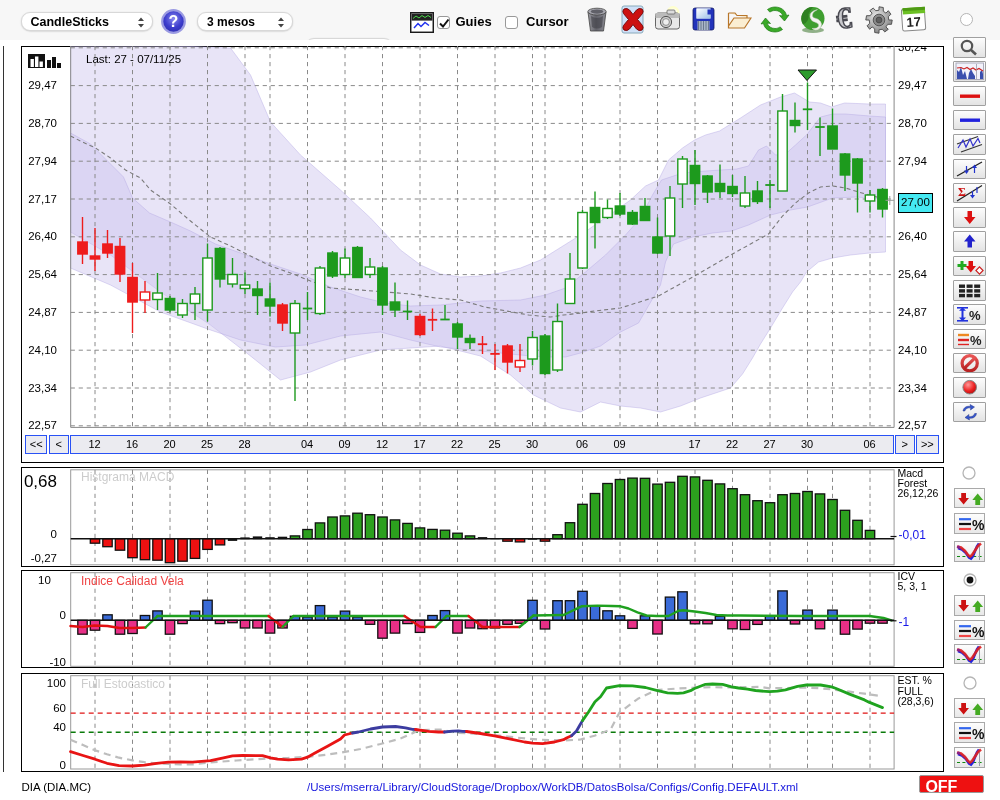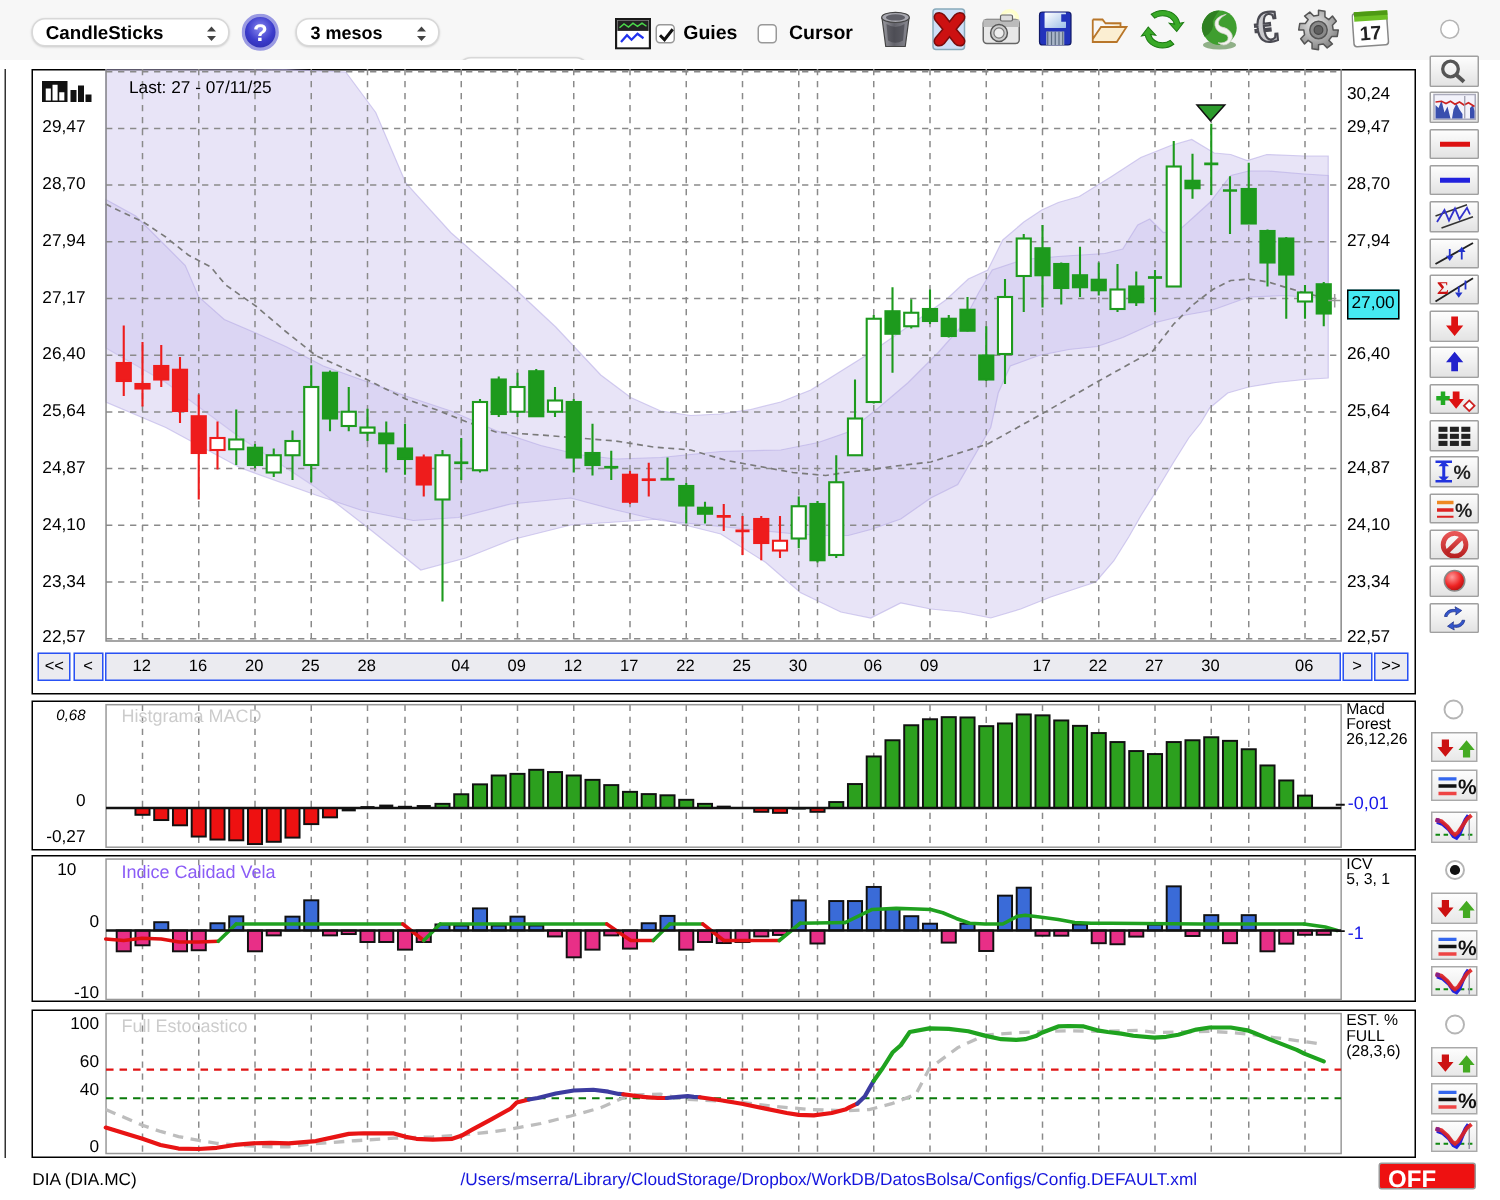--- a/index.html
+++ b/index.html
@@ -284,21 +284,21 @@
 <line x1="857" y1="158" x2="857" y2="212.5" stroke="#1d9a1d" stroke-width="1.4"></line>
 <rect x="852.3" y="159" width="9.4" height="24.0" fill="#1d9a1d" stroke="#1d9a1d" stroke-width="1.4"></rect>
 <line x1="869.5" y1="190" x2="869.5" y2="212.5" stroke="#1d9a1d" stroke-width="1.4"></line>
 <rect x="864.8" y="195" width="9.4" height="6.0" fill="#ffffff" stroke="#1d9a1d" stroke-width="1.4"></rect>
 <line x1="882" y1="188" x2="882" y2="217.5" stroke="#1d9a1d" stroke-width="1.4"></line>
 <rect x="877.3" y="189.5" width="9.4" height="19.5" fill="#1d9a1d" stroke="#1d9a1d" stroke-width="1.4"></rect>
 <path d="M797.5 70 L816 70 L806.5 80.5 Z" fill="#2c9b2c" stroke="#111" stroke-width="1"></path>
 <path d="M885 200.3 H893.6 M889.3 196 V205" stroke="#999" stroke-width="1"></path>
 </svg>
 <div style="position:absolute;left:86px;top:53px;font-size:11.5px;">Last: 27 - 07/11/25</div>
-<div style="position:absolute;left:898px;top:41.3px;font-size:11.5px;margin-top:16px;">30,24</div>
+<div style="position:absolute;left:898px;top:41.3px;font-size:11.5px;">30,24</div>
 <div style="position:absolute;left:14px;top:79.1px;width:43px;text-align:right;font-size:11.5px;">29,47</div>
 <div style="position:absolute;left:898px;top:79.1px;font-size:11.5px;">29,47</div>
 <div style="position:absolute;left:14px;top:116.9px;width:43px;text-align:right;font-size:11.5px;">28,70</div>
 <div style="position:absolute;left:898px;top:116.9px;font-size:11.5px;">28,70</div>
 <div style="position:absolute;left:14px;top:154.7px;width:43px;text-align:right;font-size:11.5px;">27,94</div>
 <div style="position:absolute;left:898px;top:154.7px;font-size:11.5px;">27,94</div>
 <div style="position:absolute;left:14px;top:192.5px;width:43px;text-align:right;font-size:11.5px;">27,17</div>
 <div style="position:absolute;left:898px;top:192.5px;font-size:11.5px;">27,17</div>
 <div style="position:absolute;left:14px;top:230.3px;width:43px;text-align:right;font-size:11.5px;">26,40</div>
 <div style="position:absolute;left:898px;top:230.3px;font-size:11.5px;">26,40</div>
@@ -405,21 +405,21 @@
 <rect x="802.3" y="491.0" width="9.4" height="47.2" fill="#2ca01e" stroke="#111" stroke-width="1.3"></rect>
 <rect x="814.8" y="493.4" width="9.4" height="44.8" fill="#2ca01e" stroke="#111" stroke-width="1.3"></rect>
 <rect x="827.3" y="499.0" width="9.4" height="39.2" fill="#2ca01e" stroke="#111" stroke-width="1.3"></rect>
 <rect x="839.8" y="509.8" width="9.4" height="28.4" fill="#2ca01e" stroke="#111" stroke-width="1.3"></rect>
 <rect x="852.3" y="519.8" width="9.4" height="18.4" fill="#2ca01e" stroke="#111" stroke-width="1.3"></rect>
 <rect x="864.8" y="529.9" width="9.4" height="8.3" fill="#2ca01e" stroke="#111" stroke-width="1.3"></rect>
 <line x1="70.2" y1="538.2" x2="893.6" y2="538.2" stroke="#111" stroke-width="1.6"></line>
 <line x1="890" y1="536" x2="896" y2="536" stroke="#111" stroke-width="1.2"></line>
 </svg>
 <div style="position:absolute;left:81px;top:470px;font-size:12px;color:#ccc;">Histgrama MACD</div>
-<div style="position:absolute;left:14px;top:471.5px;width:43px;text-align:right;font-size:10px;font-style:italic;">0,68</div>
+<div style="position:absolute;left:14px;top:471.5px;width:43px;text-align:right;font-size:17px;">0,68</div>
 <div style="position:absolute;left:14px;top:527.5px;width:43px;text-align:right;font-size:11.5px;">0</div>
 <div style="position:absolute;left:14px;top:551.5px;width:43px;text-align:right;font-size:11.5px;">-0,27</div>
 <div style="position:absolute;left:897.5px;top:467.5px;font-size:10.5px;line-height:10.3px;">Macd<br>Forest<br>26,12,26</div>
 <div style="position:absolute;left:898.5px;top:528px;font-size:12px;color:#1717e8;">-0,01</div>
 
 <div class="panel" style="left:20.5px;top:569.5px;width:923px;height:98.5px;"></div>
 <svg width="923" height="100" viewBox="20.5 569 923 100" style="position:absolute;left:20.5px;top:569px;">
 <path d="M94.5 572.7 V666.3 M132.0 572.7 V666.3 M169.5 572.7 V666.3 M207.0 572.7 V666.3 M244.5 572.7 V666.3 M269.5 572.7 V666.3 M307.0 572.7 V666.3 M344.5 572.7 V666.3 M382.0 572.7 V666.3 M419.5 572.7 V666.3 M457.0 572.7 V666.3 M494.5 572.7 V666.3 M532.0 572.7 V666.3 M544.5 572.7 V666.3 M582.0 572.7 V666.3 M619.5 572.7 V666.3 M657.0 572.7 V666.3 M694.5 572.7 V666.3 M732.0 572.7 V666.3 M769.5 572.7 V666.3 M807.0 572.7 V666.3 M832.0 572.7 V666.3 M869.5 572.7 V666.3" stroke="#8a8a8a" stroke-width="1" fill="none" stroke-dasharray="4.2,3.8"></path>
 <rect x="70.2" y="572.7" width="823.4" height="93.6" fill="none" stroke="#999" stroke-width="1"></rect>
 <rect x="77.3" y="620.3" width="9.4" height="13.9" fill="#e82f87" stroke="#111" stroke-width="1.3"></rect>
@@ -498,21 +498,21 @@
 <polyline points="446.0,616.0 468.0,616.0" fill="none" stroke="#1fa01f" stroke-width="2.4" stroke-linejoin="round" stroke-linecap="round"></polyline>
 <polyline points="468.0,616.0 482.0,627.0" fill="none" stroke="#e01010" stroke-width="2.4" stroke-linejoin="round" stroke-linecap="round"></polyline>
 <polyline points="482.0,627.0 519.0,627.0" fill="none" stroke="#e01010" stroke-width="2.4" stroke-linejoin="round" stroke-linecap="round"></polyline>
 <polyline points="519.0,627.0 533.0,615.5" fill="none" stroke="#1fa01f" stroke-width="2.4" stroke-linejoin="round" stroke-linecap="round"></polyline>
 <polyline points="533.0,615.5 563.0,615.0" fill="none" stroke="#1fa01f" stroke-width="2.4" stroke-linejoin="round" stroke-linecap="round"></polyline>
 <polyline points="563.0,615.0 581.0,606.3 597.0,605.6 611.0,606.0 620.0,606.3 628.0,608.5 637.0,612.3 646.0,615.5 656.0,616.0 668.0,616.0 678.0,610.8 683.0,610.2 694.0,611.5 705.0,613.0 716.0,615.0 727.0,615.5 740.0,615.5 800.0,616.0 869.0,616.0" fill="none" stroke="#1fa01f" stroke-width="2.4" stroke-linejoin="round" stroke-linecap="round"></polyline>
 <polyline points="869.0,616.0 883.0,618.0 891.0,620.3" fill="none" stroke="#1fa01f" stroke-width="2.4" stroke-linejoin="round" stroke-linecap="round"></polyline>
 <line x1="70.2" y1="620.3" x2="893.6" y2="620.3" stroke="#111" stroke-width="1.6"></line>
 <line x1="890" y1="620.8" x2="896" y2="620.8" stroke="#111" stroke-width="1.2"></line>
 </svg>
-<div style="position:absolute;left:81px;top:573.5px;font-size:12px;color:#8b5cf6;">Indice Calidad Vela</div>
+<div style="position:absolute;left:81px;top:573.5px;font-size:12px;color:#ef4444;">Indice Calidad Vela</div>
 <div style="position:absolute;left:23px;top:574px;width:43px;text-align:center;font-size:11.5px;">10</div>
 <div style="position:absolute;left:23px;top:609px;width:43px;text-align:right;font-size:11.5px;">0</div>
 <div style="position:absolute;left:23px;top:656px;width:43px;text-align:right;font-size:11.5px;">-10</div>
 <div style="position:absolute;left:897.5px;top:570.5px;font-size:10.5px;line-height:10.6px;">ICV<br>5, 3, 1</div>
 <div style="position:absolute;left:898.5px;top:614.5px;font-size:12px;color:#1717e8;">-1</div>
 
 <div class="panel" style="left:20.5px;top:672.9px;width:923px;height:99px;"></div>
 <svg width="923" height="103" viewBox="20.5 672 923 103" style="position:absolute;left:20.5px;top:672px;">
 <path d="M94.5 675.7 V769 M132.0 675.7 V769 M169.5 675.7 V769 M207.0 675.7 V769 M244.5 675.7 V769 M269.5 675.7 V769 M307.0 675.7 V769 M344.5 675.7 V769 M382.0 675.7 V769 M419.5 675.7 V769 M457.0 675.7 V769 M494.5 675.7 V769 M532.0 675.7 V769 M544.5 675.7 V769 M582.0 675.7 V769 M619.5 675.7 V769 M657.0 675.7 V769 M694.5 675.7 V769 M732.0 675.7 V769 M769.5 675.7 V769 M807.0 675.7 V769 M832.0 675.7 V769 M869.5 675.7 V769" stroke="#8a8a8a" stroke-width="1" fill="none" stroke-dasharray="4.2,3.8"></path>
 <rect x="70.2" y="675.7" width="823.4" height="93.3" fill="none" stroke="#999" stroke-width="1"></rect>

